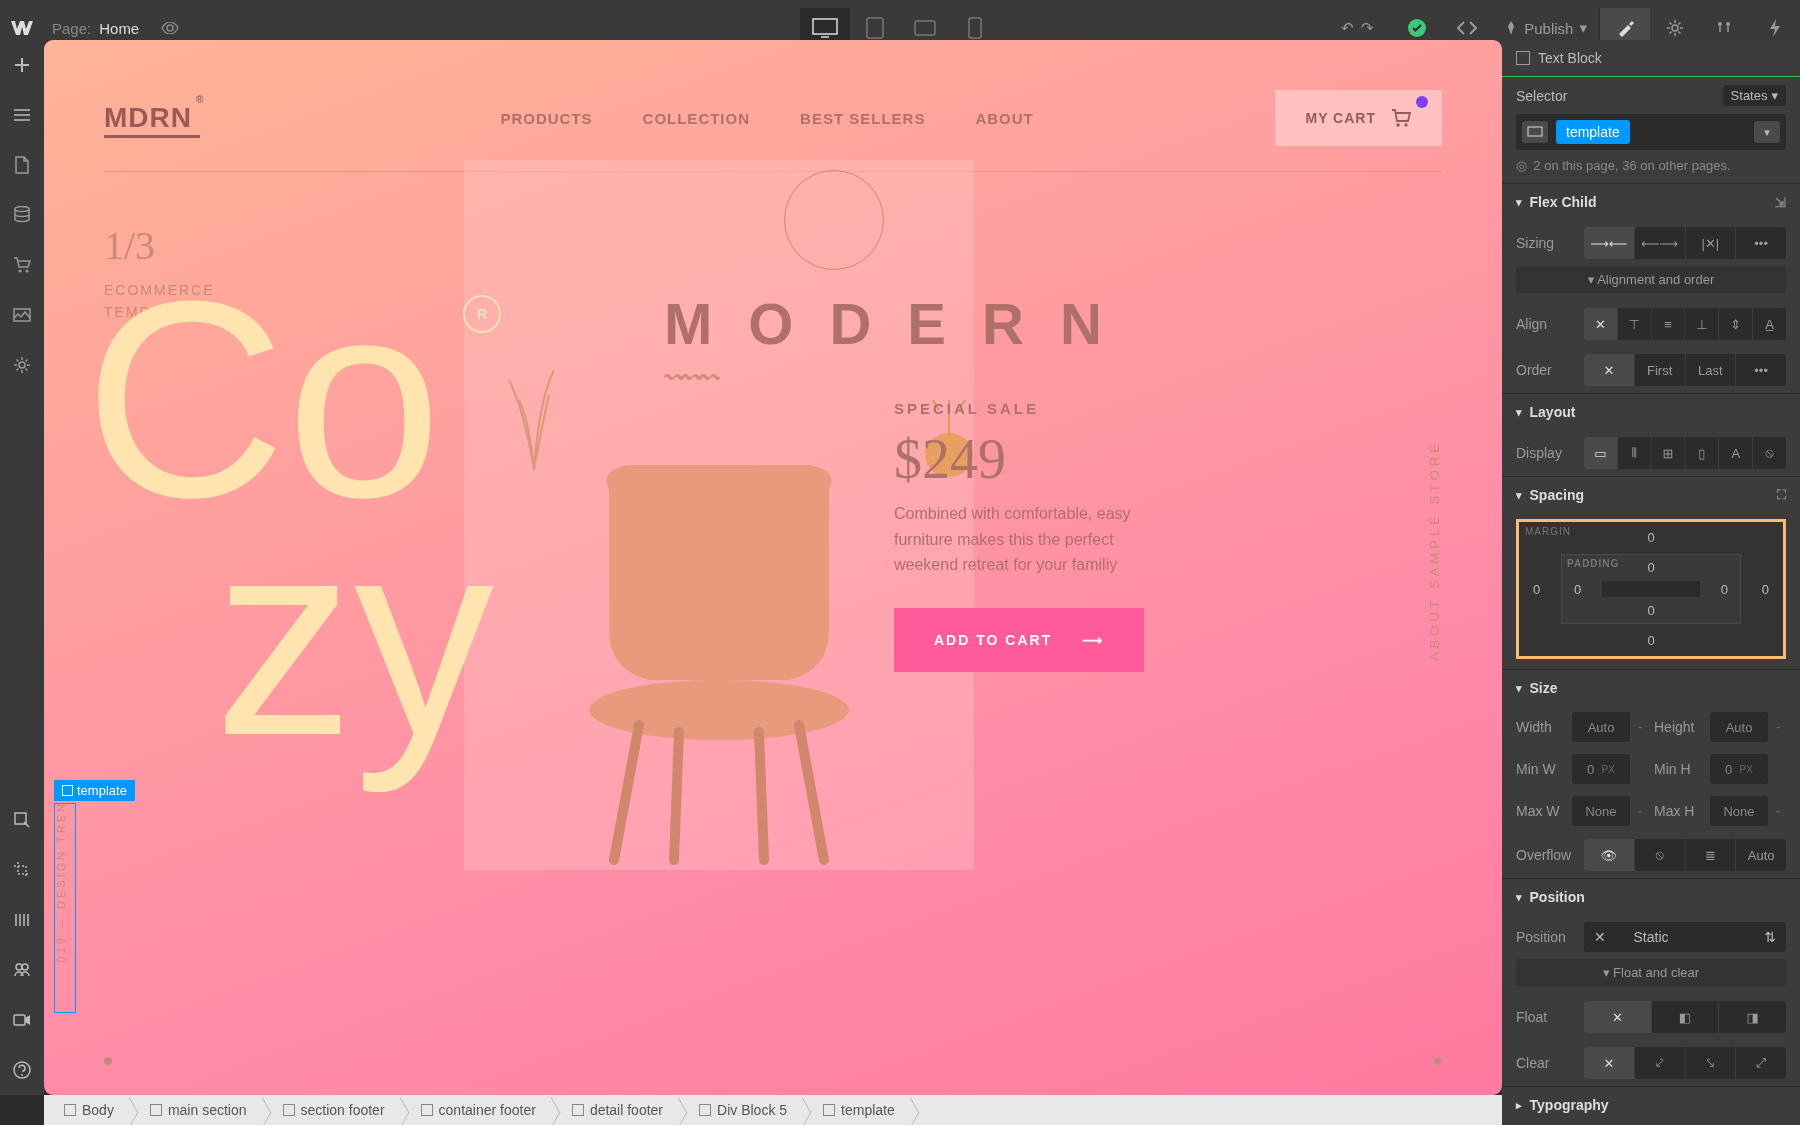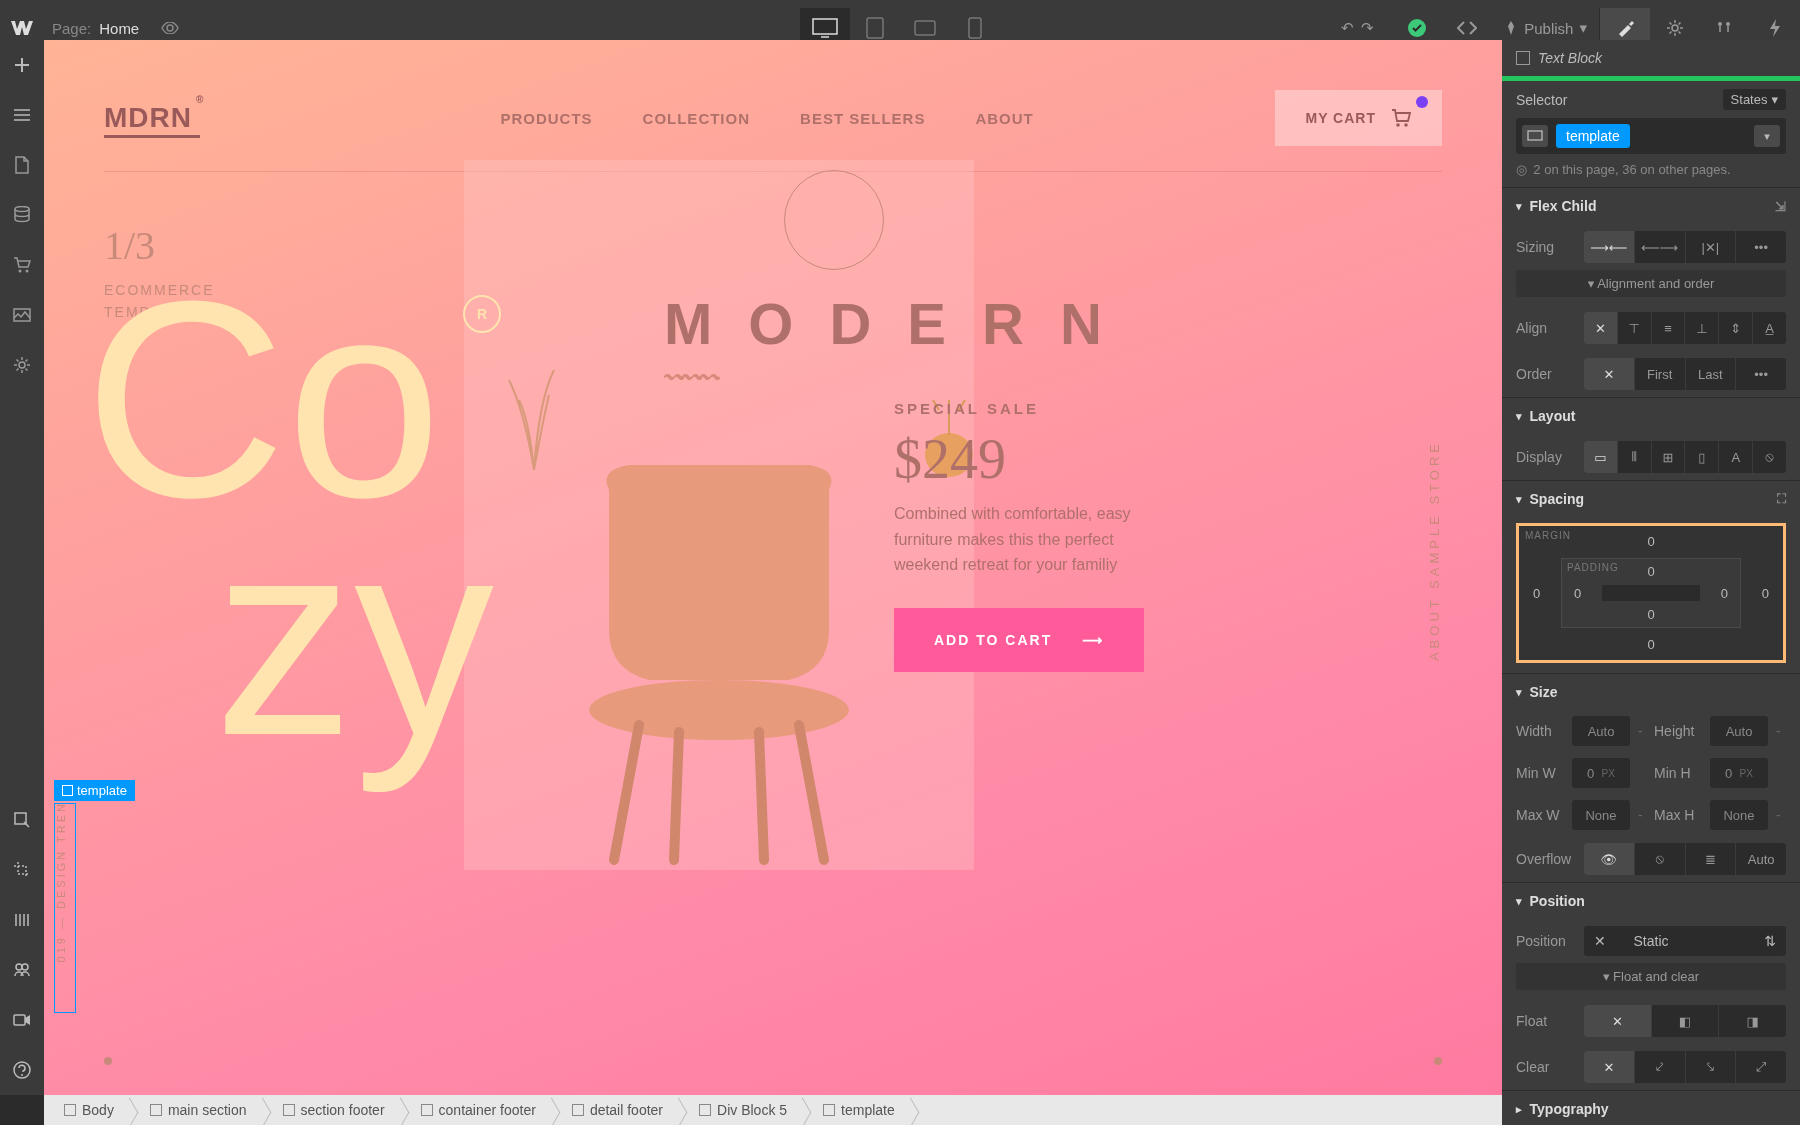--- a/index.html
+++ b/index.html
@@ -20,21 +20,21 @@
 .top-toolbar .publish { display: flex; align-items: center; padding: 0 12px; gap: 6px; color: #999; cursor: pointer; }
 .top-toolbar .brush { background: #4a4a4a; }
 .top-toolbar .divider { width: 1px; height: 40px; background: #2b2b2b; }
 
 
 .left-toolbar { position: absolute; left: 0; top: 40px; width: 44px; bottom: 30px; background: #3a3a3a; display: flex; flex-direction: column; }
 .left-toolbar .lt-btn { width: 44px; height: 50px; display: flex; align-items: center; justify-content: center; color: #999; cursor: pointer; }
 .left-toolbar .spacer { flex: 1; }
 
 
-.canvas-wrap { position: absolute; left: 44px; top: 40px; right: 298px; bottom: 30px; background: linear-gradient(160deg, #ffb496 0%, #ff8aa8 70%, #ff7aa0 100%); overflow: hidden; }
+.canvas-wrap { position: absolute; left: 44px; top: 40px; right: 298px; bottom: 30px; background: linear-gradient(160deg, #ffb496 0%, #ff8aa8 70%, #ff7aa0 100%); overflow: hidden; border-radius: 9px; }
 .canvas { position: relative; width: 100%; height: 100%; padding: 40px 60px; }
 .site-nav { display: flex; align-items: center; padding: 10px 0 25px; border-bottom: 1px solid rgba(200,100,100,0.3); }
 .logo { font-size: 28px; font-weight: 800; letter-spacing: 1px; color: #9a5a5a; position: relative; }
 .logo::after { content: ''; position: absolute; left: 0; bottom: -4px; width: 100%; height: 3px; background: #9a5a5a; }
 .nav-links { display: flex; gap: 50px; margin-left: 300px; }
 .nav-link { font-size: 15px; font-weight: 700; letter-spacing: 1px; color: #b0706a; cursor: pointer; }
 .cart-btn { margin-left: auto; background: rgba(255,255,255,0.35); padding: 18px 30px; display: flex; align-items: center; gap: 14px; font-weight: 700; font-size: 14px; letter-spacing: 1px; color: #9a5a5a; cursor: pointer; position: relative; }
 .cart-dot { position: absolute; top: 6px; right: 14px; width: 12px; height: 12px; background: #7b3ff5; border-radius: 50%; }
 
 .hero { position: relative; margin-top: 50px; }
@@ -71,21 +71,21 @@
 .nav-dot { width: 8px; height: 8px; background: #c78a7a; border-radius: 50%; }
 
 
 .breadcrumb-bar { position: absolute; left: 44px; right: 298px; bottom: 0; height: 30px; background: #e8e8e8; display: flex; align-items: center; font-size: 14px; color: #555; }
 .bc-item { padding: 0 16px 0 20px; height: 19px; display: flex; align-items: center; gap: 6px; position: relative; cursor: pointer; }
 .bc-item::after { content: ''; position: absolute; right: -8px; top: 3px; width: 16px; height: 16px; border-top: 1px solid #bbb; border-right: 1px solid #bbb; transform: rotate(45deg) skew(15deg,15deg); }
 .bc-icon { width: 12px; height: 12px; border: 1.5px solid #888; }
 
 
 .right-panel { position: absolute; right: 0; top: 40px; width: 298px; bottom: 0; background: #3c3c3c; color: #bbb; font-size: 14px; overflow-y: hidden; }
-.rp-header { padding: 10px 14px; display: flex; align-items: center; gap: 8px; border-bottom: 5px solid #22c55e; font-style: italic; }
+.rp-header { padding: 10px 14px; display: flex; align-items: center; gap: 8px; border-bottom: 1px solid #22c55e; }
 .sq-icon { width: 14px; height: 14px; border: 1.5px solid #999; }
 .rp-row { padding: 8px 14px; display: flex; align-items: center; justify-content: space-between; }
 .selector-input { margin: 0 14px 8px; background: #2b2b2b; border-radius: 3px; padding: 6px; display: flex; align-items: center; gap: 8px; }
 .selector-input .screen-ic { width: 26px; height: 22px; background: #4a4a4a; border-radius: 3px; display:flex; align-items:center; justify-content:center; }
 .selector-tag { background: #0099ff; color: #fff; padding: 4px 10px; border-radius: 3px; font-size: 14px; }
 .selector-input .arrow-box { margin-left: auto; width: 26px; height: 22px; background: #4a4a4a; border-radius: 3px; display:flex; align-items:center; justify-content:center; font-size: 11px; }
 .info-text { padding: 0 14px 10px; font-size: 13px; color: #888; display: flex; align-items: center; gap: 6px; }
 
 .section-head { padding: 10px 14px; font-weight: 600; color: #ddd; display: flex; align-items: center; gap: 8px; border-top: 1px solid #2b2b2b; }
 .section-head .caret { font-size: 11px; }
@@ -477,21 +477,21 @@
       <span>Spacing</span>
       <span class="pin">⛶</span>
     </div>
   <div class="spacing-box">
     <span class="sp-label" style="top:4px;left:6px;">MARGIN</span>
     <span class="sp-val" style="top:8px;left:50%;transform:translateX(-50%);">0</span>
     <span class="sp-val" style="bottom:8px;left:50%;transform:translateX(-50%);">0</span>
     <span class="sp-val" style="left:14px;top:50%;transform:translateY(-50%);">0</span>
     <span class="sp-val" style="right:14px;top:50%;transform:translateY(-50%);">0</span>
     <div class="padding-box">
-      <span class="sp-label" style="top:3px;left:5px;">PADDING</span>
+      <span class="sp-label" style="top:3px;left:5px;font-weight:bold;">PADDING</span>
       <span class="sp-val" style="top:5px;left:50%;transform:translateX(-50%);">0</span>
       <span class="sp-val" style="bottom:5px;left:50%;transform:translateX(-50%);">0</span>
       <span class="sp-val" style="left:12px;top:50%;transform:translateY(-50%);">0</span>
       <span class="sp-val" style="right:12px;top:50%;transform:translateY(-50%);">0</span>
       <div class="inner-box"></div>
     </div>
   </div>
 
   <div class="section-head">
       <span class="caret">▾</span>

